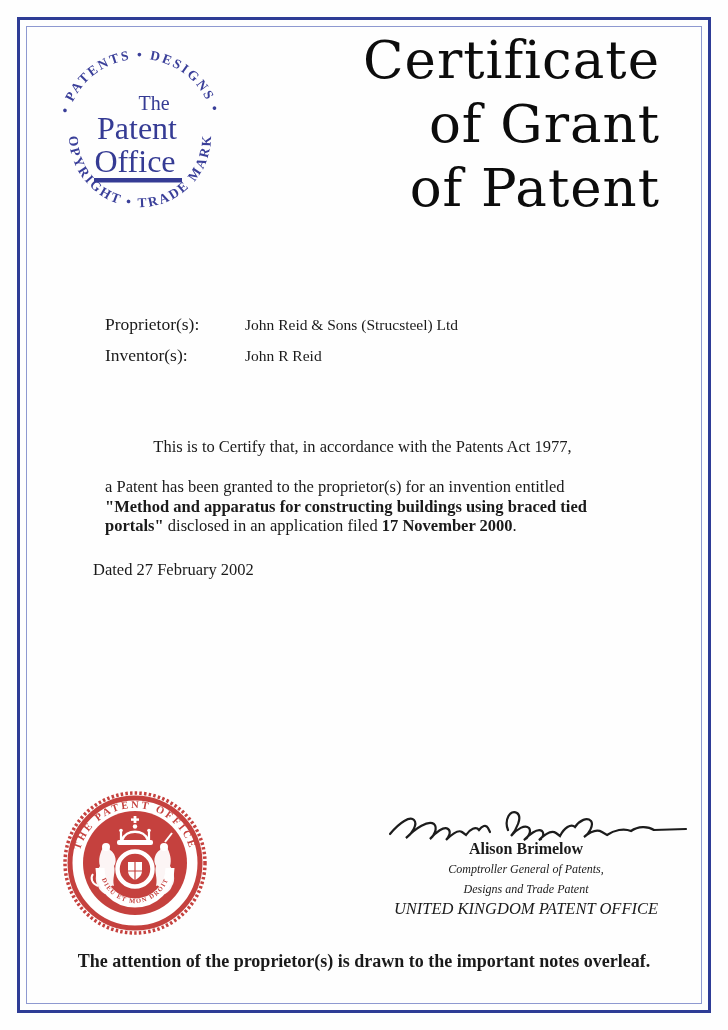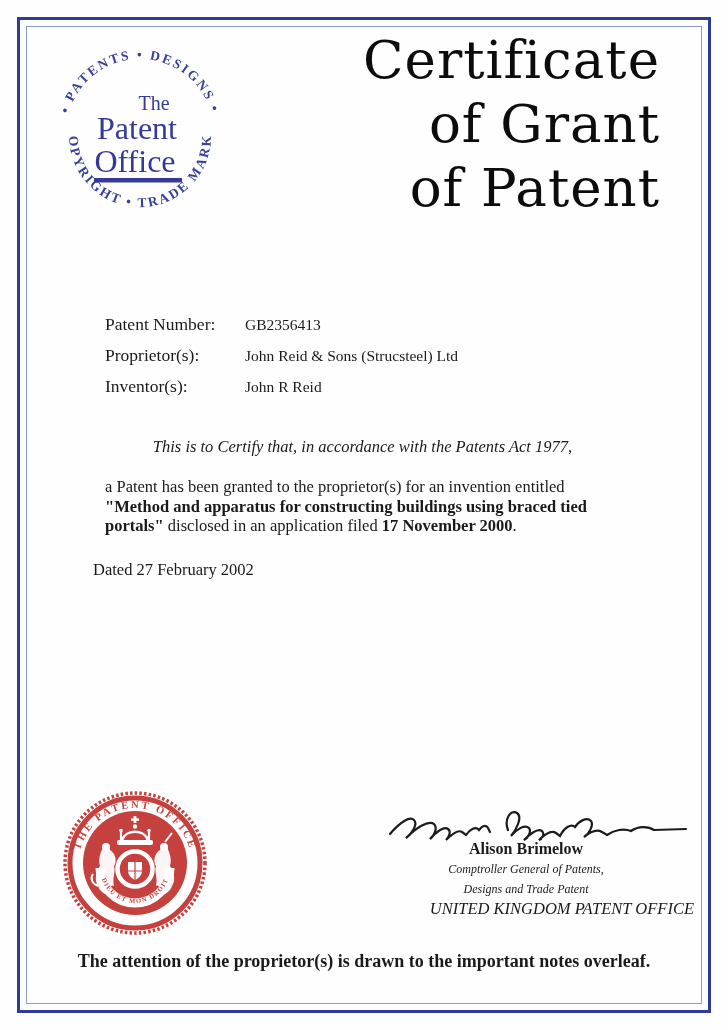--- a/index.html
+++ b/index.html
@@ -32,37 +32,37 @@
     line-height:64px;
     letter-spacing:1px;
     color:#0c0c0c;
   }
   .fields{position:absolute;left:105px;top:314px;}
   .field-row{display:flex;align-items:baseline;margin-bottom:10px;}
   .field-label{width:140px;font-size:17.5px;}
   .field-value{font-size:15.5px;}
   .certify{
     position:absolute;left:100px;top:437px;width:525px;
-    text-align:center;font-style:italic;font-size:16.5px;
+    text-align:center;font-size:16.5px;
   }
   .body-para{
     position:absolute;left:105px;top:477px;width:520px;
     font-size:16.5px;line-height:19.5px;
   }
   .body-para b{font-weight:bold;}
   .dated{position:absolute;left:93px;top:560px;font-size:16.5px;}
   .seal{position:absolute;left:60px;top:788px;width:150px;height:150px;}
   .signature-svg{position:absolute;left:386px;top:796px;width:306px;height:50px;}
   .sig-block{
     position:absolute;right:34px;top:838px;width:336px;
     text-align:center;
   }
   .sig-name{font-weight:bold;font-size:16px;line-height:21px;}
   .sig-title{font-style:italic;font-size:12px;line-height:20px;}
-  .sig-office{font-style:italic;font-size:16.5px;line-height:20px;text-align:right;}
+  .sig-office{font-style:italic;font-size:16.5px;line-height:20px;}
   .footer-notice{
     position:absolute;left:0;right:0;top:951px;
     text-align:center;font-weight:bold;font-size:18px;
   }
   svg text{font-family:"Liberation Serif", serif;}
 </style>
 </head>
 <body>
 
 <div class="page">
@@ -87,24 +87,20 @@
     <rect x="52" y="142" width="88" height="4.5" fill="#353b94"></rect>
   </svg>
 
   <div class="title">
     <div>Certificate</div>
     <div>of Grant</div>
     <div>of Patent</div>
   </div>
 
   <div class="fields">
-    <div class="field-row">
-      <span class="field-label">Patent Number:</span>
-      <span class="field-value">GB2356413</span>
-    </div>
     <div class="field-row">
       <span class="field-label">Proprietor(s):</span>
       <span class="field-value">John Reid &amp; Sons (Strucsteel) Ltd</span>
     </div>
     <div class="field-row">
       <span class="field-label">Inventor(s):</span>
       <span class="field-value">John R Reid</span>
     </div>
   </div>
 

